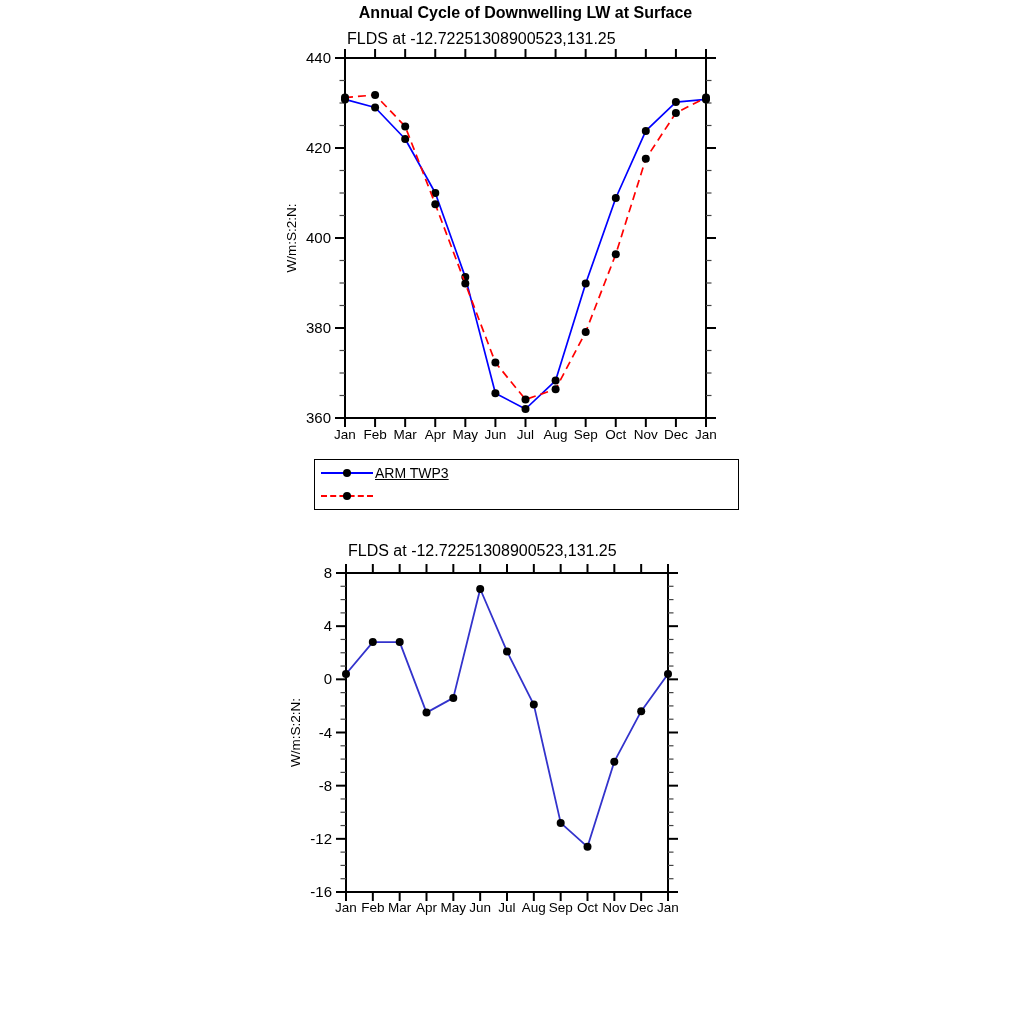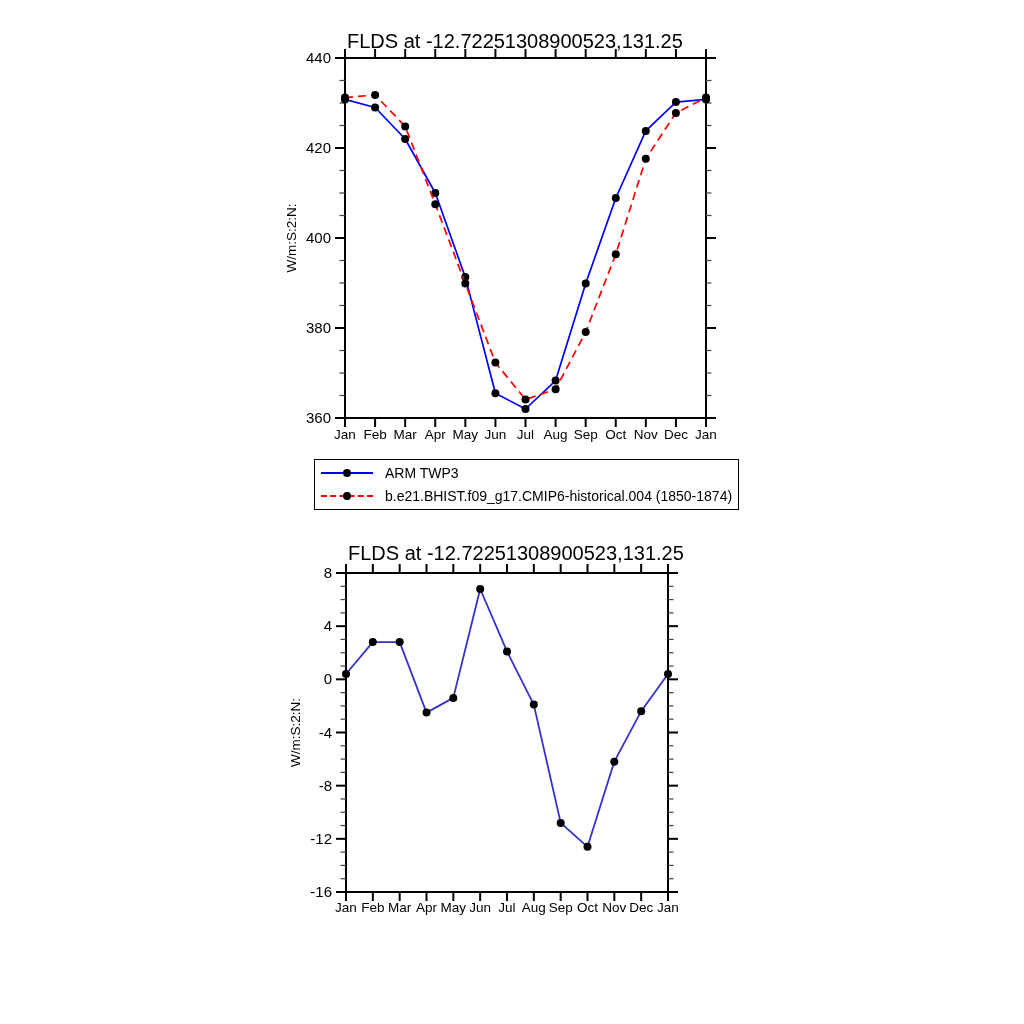--- a/index.html
+++ b/index.html
@@ -2,36 +2,37 @@
 <html><head>
 <meta charset="utf-8">
 <style>
   html,body{margin:0;padding:0;background:#ffffff;}
   body{width:1024px;height:1024px;font-family:"Liberation Sans",sans-serif;color:#000;}
   .canvas{position:relative;width:1024px;height:1024px;background:#fff;overflow:hidden;}
   svg.plot{position:absolute;left:0;top:0;pointer-events:none;}
   .chart-title{position:absolute;font-weight:bold;font-size:16px;letter-spacing:0;white-space:nowrap;text-align:center;}
   .t0{left:200px;top:4px;width:651px;}
   .t1{left:182px;top:513px;width:650px;}
-  .chart-subtitle{position:absolute;font-size:20px;white-space:nowrap;}
+  .chart-subtitle{position:absolute;font-size:16px;white-space:nowrap;}
   .s0{left:347px;top:30px;}
   .s1{left:348px;top:542px;}
   .legend{position:absolute;left:314px;top:459px;width:425px;height:51px;border:1px solid #000;
           box-sizing:border-box;display:flex;flex-direction:column;justify-content:center;padding-left:6px;background:#fff;}
   .legend-row{display:flex;align-items:center;height:23px;}
   .sample{position:relative;width:52px;height:10px;flex:none;}
   .sample .line{position:absolute;left:0;right:0;top:4px;border-top:2px solid #000;}
   .sample .dot{position:absolute;left:22px;top:1px;width:8px;height:8px;border-radius:50%;background:#000;}
-  .legend-label{font-size:14px;margin-left:12px;white-space:nowrap;}
+  .legend-label{font-size:14px;margin-left:2px;white-space:nowrap;text-decoration:underline;}
 </style>
 </head>
 <body>
 
 <div class="canvas">
 
+  <div class="chart-title t0">Annual Cycle of Downwelling LW at Surface</div>
   <div class="chart-subtitle s0">FLDS at -12.72251308900523,131.25</div>
 
   <svg id="svg0" class="plot" width="1024" height="1024" viewBox="0 0 1024 1024">
       <g>
         <rect x="345" y="58" width="361" height="360" fill="none" stroke="#000000" stroke-width="2"></rect>
       </g>
       <g>
         <line x1="345" y1="49" x2="345" y2="58" stroke="#000000" stroke-width="2"></line>
         <line x1="345" y1="418" x2="345" y2="427" stroke="#000000" stroke-width="2"></line>
         <text x="345" y="439" text-anchor="middle" font-size="13.5" fill="#000000">Jan</text>
@@ -154,21 +155,20 @@
         <span class="line" style="border-top-color: rgb(0, 0, 255); border-top-style: solid;"></span>
         <span class="dot" style="background: rgb(0, 0, 0);"></span>
       </span>
       <span class="legend-label">ARM TWP3</span>
     </div>
     <div class="legend-row">
       <span class="sample">
         <span class="line" style="border-top-color: rgb(255, 0, 0); border-top-style: dashed;"></span>
         <span class="dot" style="background: rgb(0, 0, 0);"></span>
       </span>
-      <span class="legend-label">b.e21.BHIST.f09_g17.CMIP6-historical.004 (1850-1874)</span>
     </div>
   </div>
 
   <div class="chart-subtitle s1">FLDS at -12.72251308900523,131.25</div>
 
   <svg id="svg1" class="plot" width="1024" height="1024" viewBox="0 0 1024 1024">
       <g>
         <rect x="346" y="573" width="322" height="319" fill="none" stroke="#000000" stroke-width="2"></rect>
       </g>
       <g>

